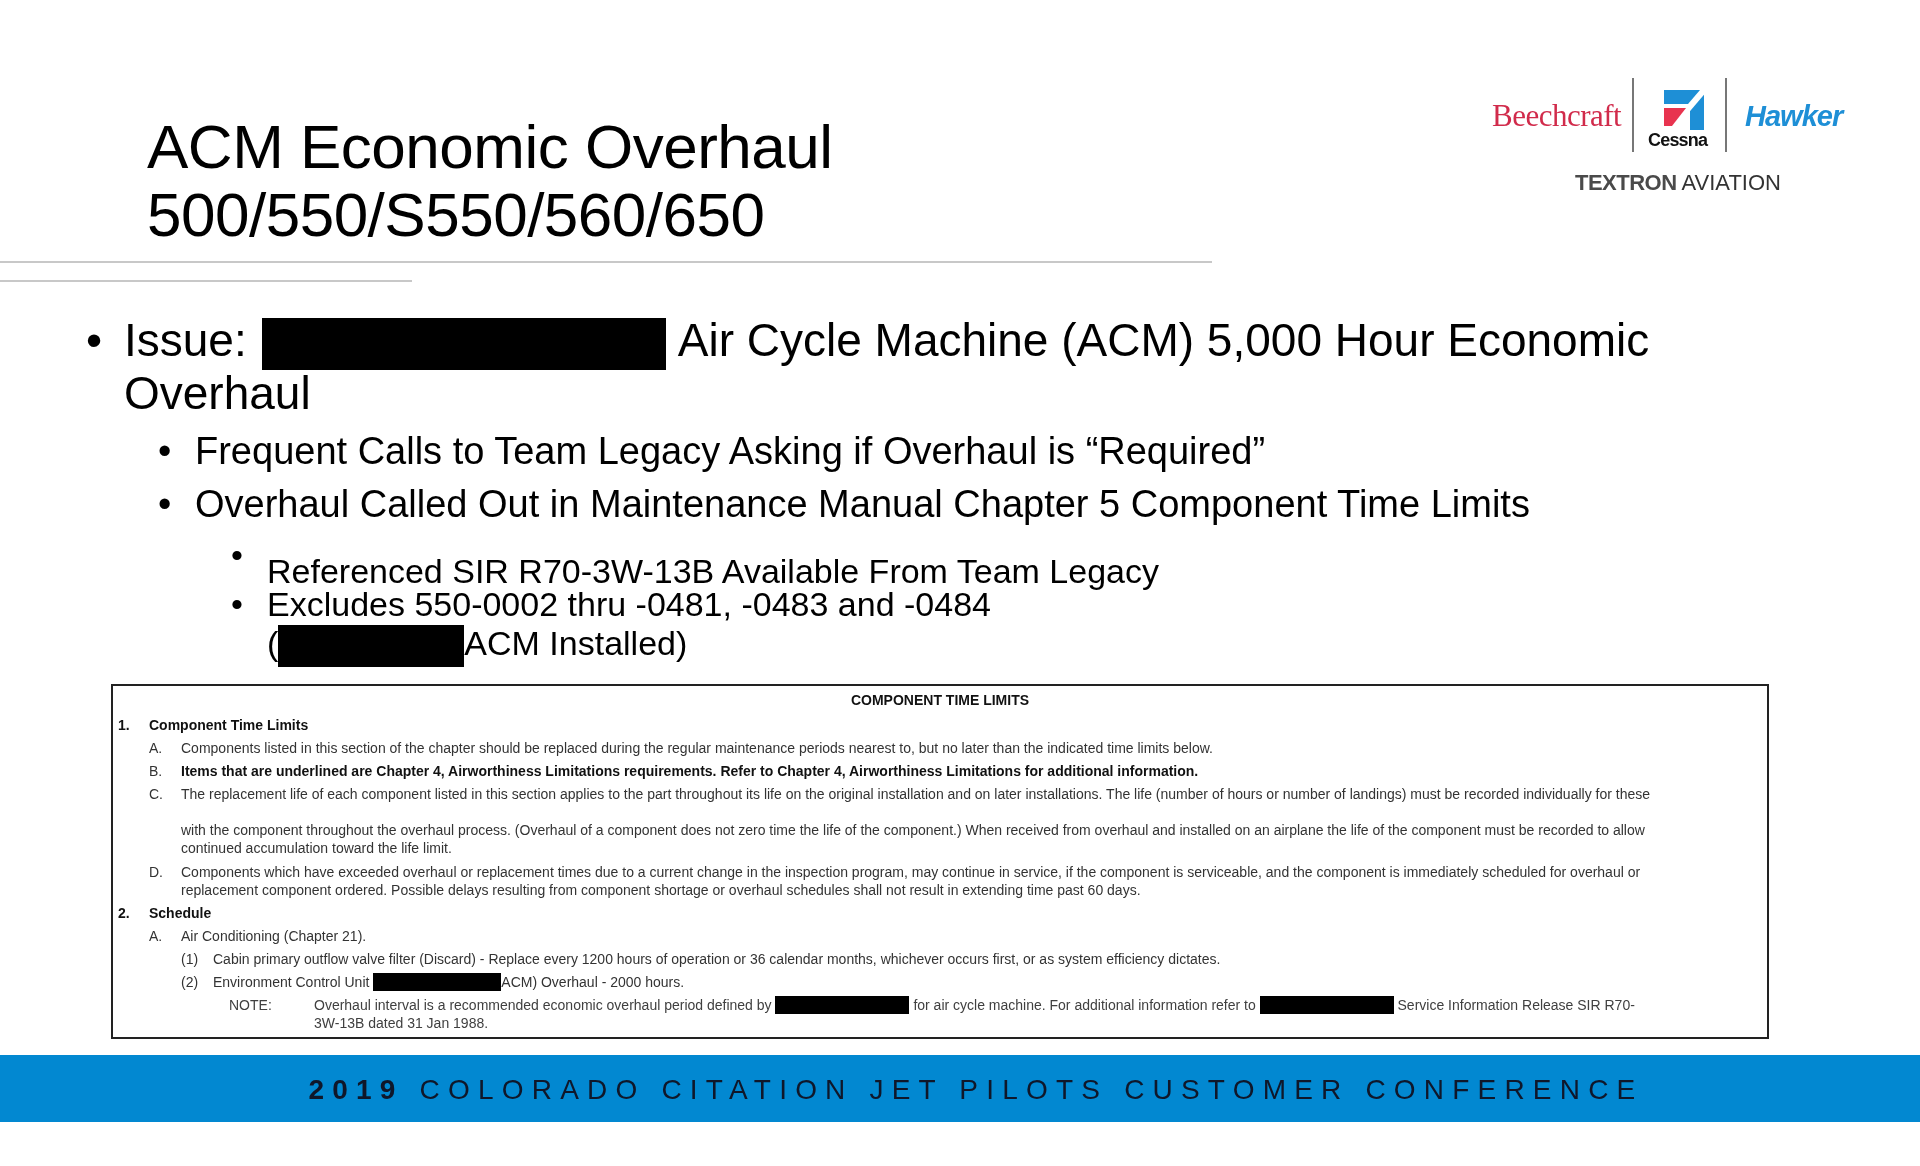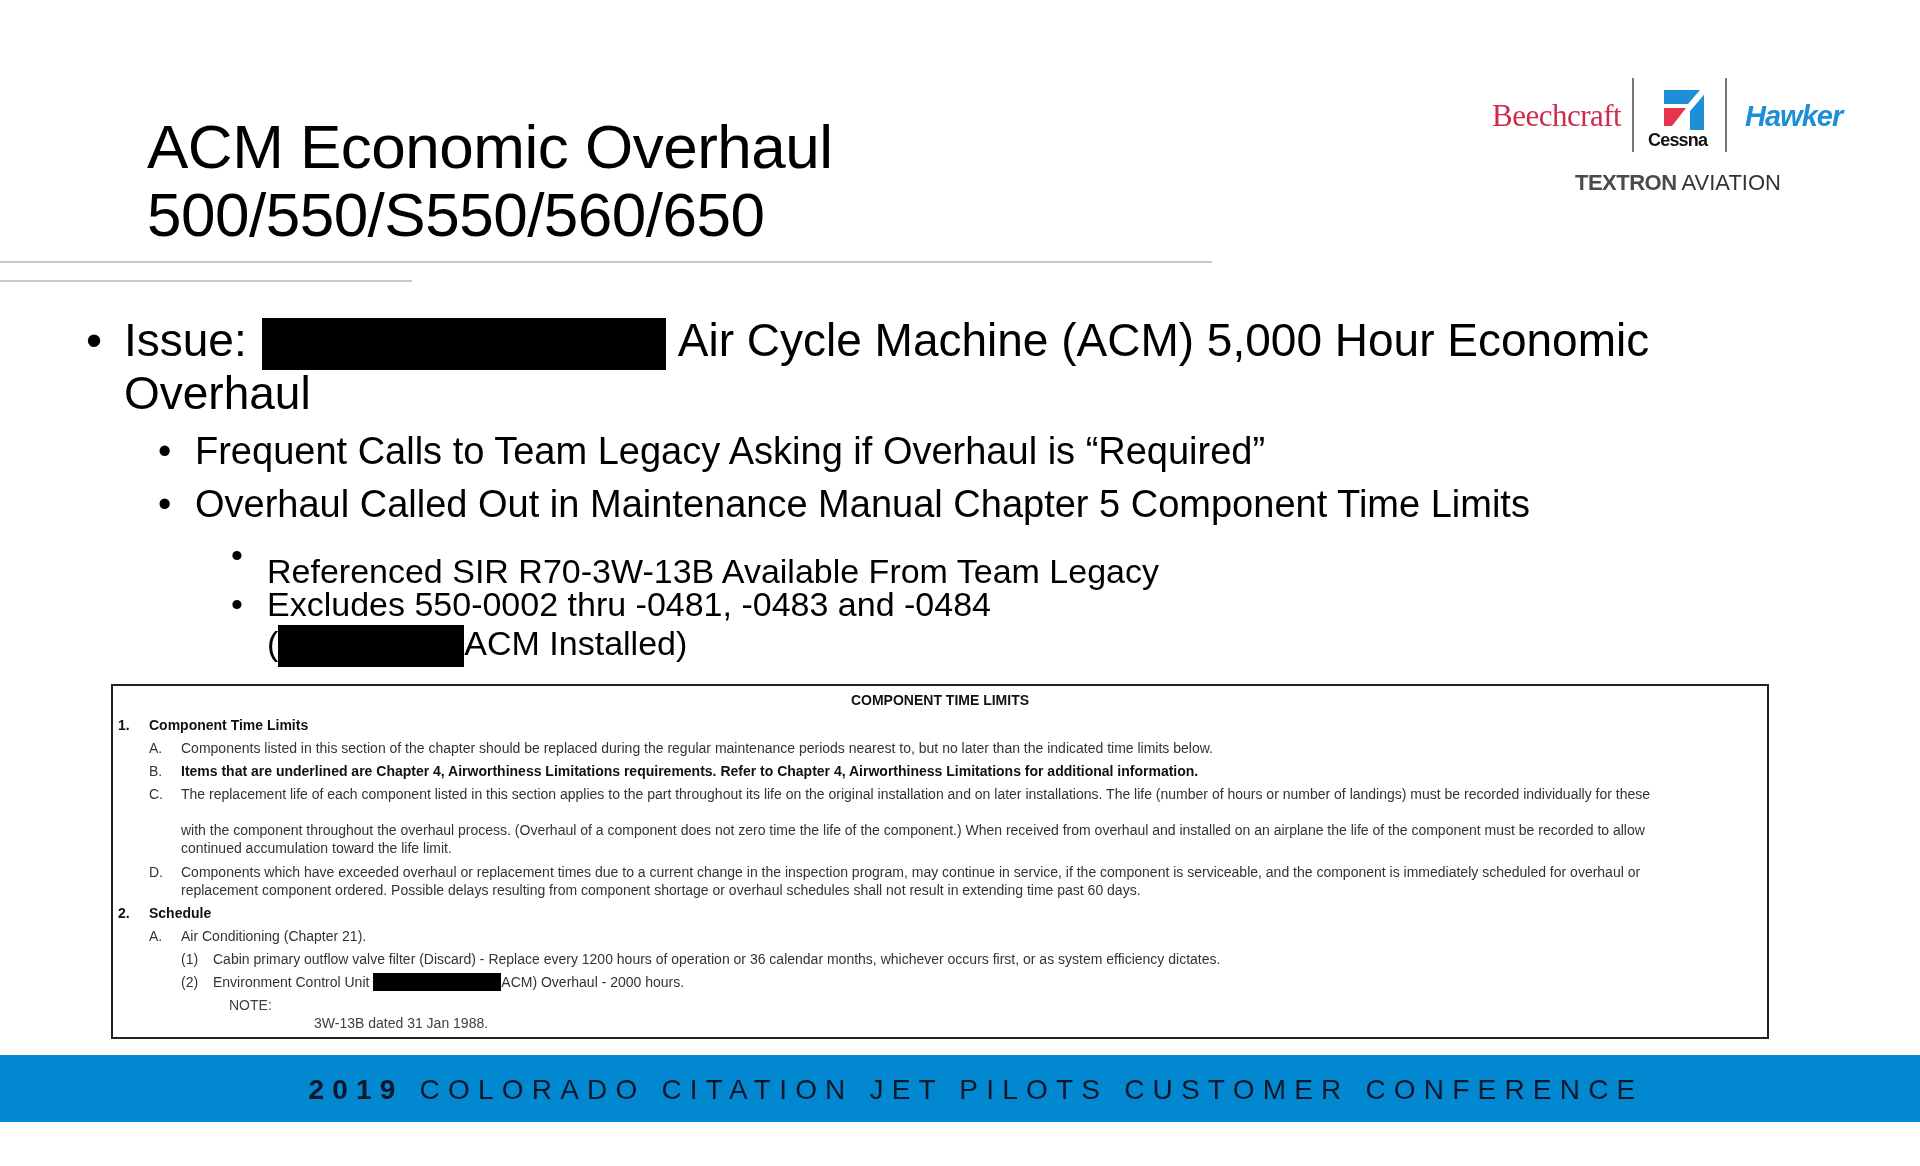--- a/index.html
+++ b/index.html
@@ -108,20 +108,27 @@
   <div class="doc" style="left:68px; top:264px;">(1)</div>
   <div class="doc" style="left:100px; top:264px;">Cabin primary outflow valve filter (Discard) - Replace every 1200 hours of operation or 36 calendar months, whichever occurs first, or as system efficiency dictates.</div>
 
   <div class="doc" style="left:68px; top:287px;">(2)</div>
   <div class="doc" style="left:100px; top:287px;">
     <span>Environment Control Unit</span>
     <span class="redact" style="width:128px; height:18px; vertical-align:top;"></span><span>ACM) Overhaul - 2000 hours.</span>
   </div>
 
   <div class="doc green" style="left:100px; top:310px;">NOTE:</div>
+  <div class="doc green" style="left:185px; top:310px;">
+    <span>Overhaul interval is a recommended economic overhaul period defined by</span>
+    <span class="redact" style="width:134px; height:18px; vertical-align:top;"></span>
+    <span>for air cycle machine. For additional information refer to</span>
+    <span class="redact" style="width:134px; height:18px; vertical-align:top;"></span>
+    <span>Service Information Release SIR R70-</span>
+  </div>
   <div class="doc green" style="left:185px; top:328px;">3W-13B dated 31 Jan 1988.</div>
 </div>
 
 <div class="abs footer">
   <div class="footer-text">
     <span class="yr">2019</span>
     <span>COLORADO CITATION JET PILOTS CUSTOMER CONFERENCE</span>
   </div>
 </div>
 

